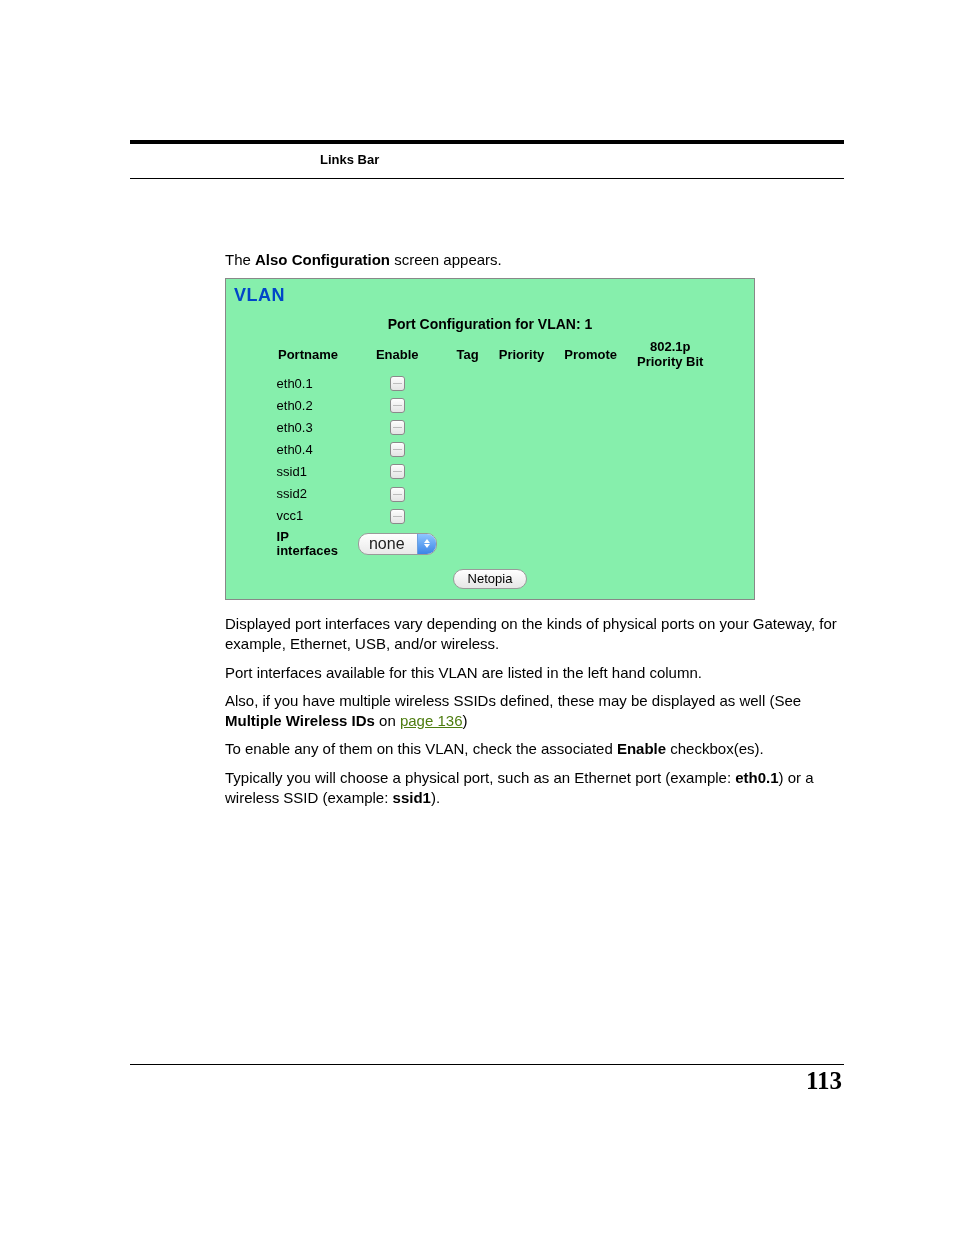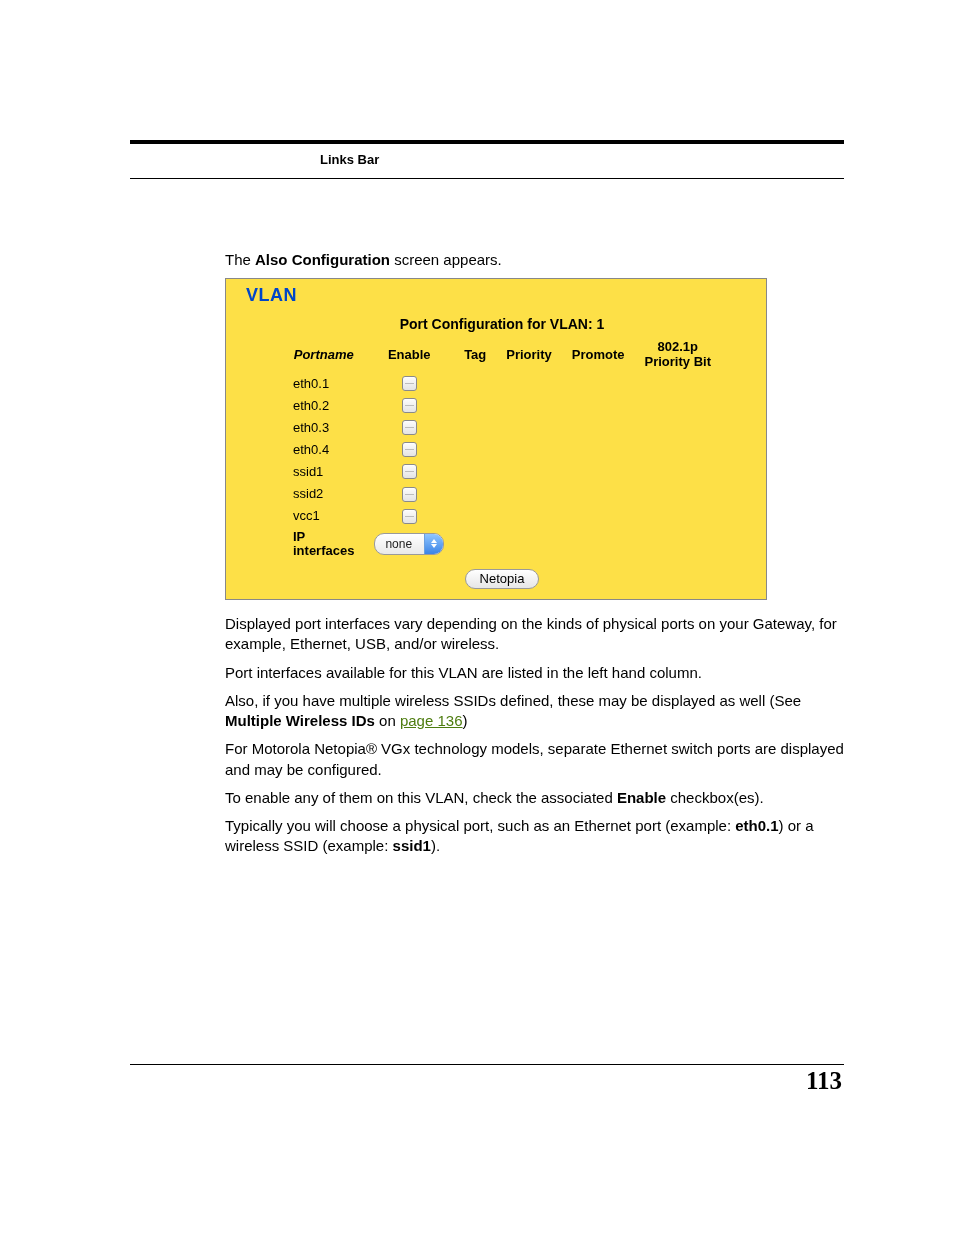--- a/index.html
+++ b/index.html
@@ -46,24 +46,23 @@
   }
   .para {
     font-size: 15px;
     line-height: 1.35;
     margin: 0 0 8px 0;
   }
   .bold { font-weight: bold; }
   .link { color: #4d7c0f; text-decoration: underline; cursor: pointer; }
   .panel {
     border: 1px solid #888;
-    background: #fde047;
+    background: #86efac;
     margin: 6px 11px 14px 0;
     width: 528px;
-    padding-left: 12px;
   }
   .panel-inner { padding: 4px 6px 10px 6px; }
   .panel-title {
     color: #0046c8;
     font-family: Verdana, Arial, sans-serif;
     font-weight: bold;
     font-size: 18px;
     letter-spacing: 0.5px;
     margin: 2px 0 10px 2px;
   }
@@ -80,21 +79,21 @@
     font-family: Verdana, Arial, sans-serif;
     font-size: 13px;
   }
   table.port-table th {
     text-align: center;
     font-weight: bold;
     padding: 2px 10px;
     vertical-align: middle;
     line-height: 1.15;
   }
-  table.port-table th.left { text-align: center; font-style: italic; }
+  table.port-table th.left { text-align: right; }
   table.port-table td {
     padding: 3px 10px;
     vertical-align: middle;
   }
   table.port-table td.left { text-align: left; }
   table.port-table td.center { text-align: center; }
   .cb {
     display: inline-block;
     width: 13px;
     height: 13px;
@@ -114,21 +113,21 @@
   .ip-label { font-weight: bold; line-height: 1.1; }
   .aqua-select {
     display: inline-flex;
     align-items: stretch;
     height: 20px;
     border: 1px solid #9a9a9a;
     border-radius: 10px;
     background: linear-gradient(#ffffff, #e9e9e9);
     overflow: hidden;
     font-family: "Lucida Grande", Arial, sans-serif;
-    font-size: 12px;
+    font-size: 16px;
     cursor: default;
     vertical-align: middle;
   }
   .aqua-select .val {
     padding: 1px 12px 0 10px;
     line-height: 18px;
     color: #222;
   }
   .aqua-select .end {
     width: 18px;
@@ -295,21 +294,20 @@
           <span class="aqua-button">Netopia</span>
         </div>
       </div>
     </div>
 
     <p class="para">Displayed port interfaces vary depending on the kinds of physical ports on your Gateway, for example, Ethernet, USB, and/or wireless.</p>
     <p class="para">Port interfaces available for this VLAN are listed in the left hand column.</p>
     <p class="para">
       <span>Also, if you have multiple wireless SSIDs defined, these may be displayed as well (See </span><span class="bold">Multiple Wireless IDs</span><span> on </span><span class="link">page 136</span><span>)</span>
     </p>
-    <p class="para">For Motorola Netopia® VGx technology models, separate Ethernet switch ports are displayed and may be configured.</p>
     <p class="para">
       <span>To enable any of them on this VLAN, check the associated </span><span class="bold">Enable</span><span> checkbox(es).</span>
     </p>
     <p class="para">
       <span>Typically you will choose a physical port, such as an Ethernet port (example: </span><span class="bold">eth0.1</span><span>) or a wireless SSID (example: </span><span class="bold">ssid1</span><span>).</span>
     </p>
   </div>
 
   <div class="bottom-rule"></div>
   <div class="page-number">113</div>

